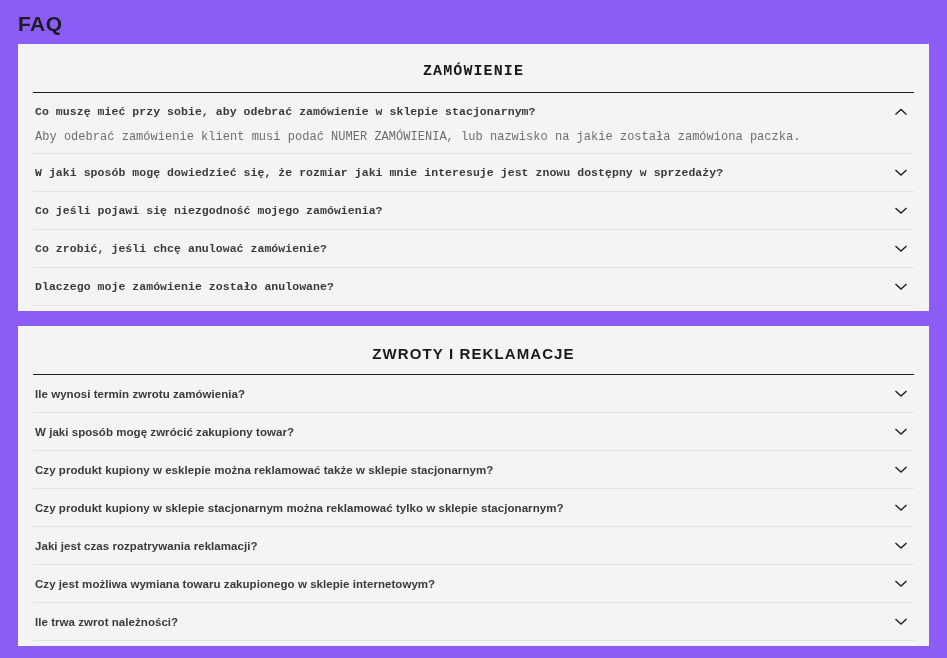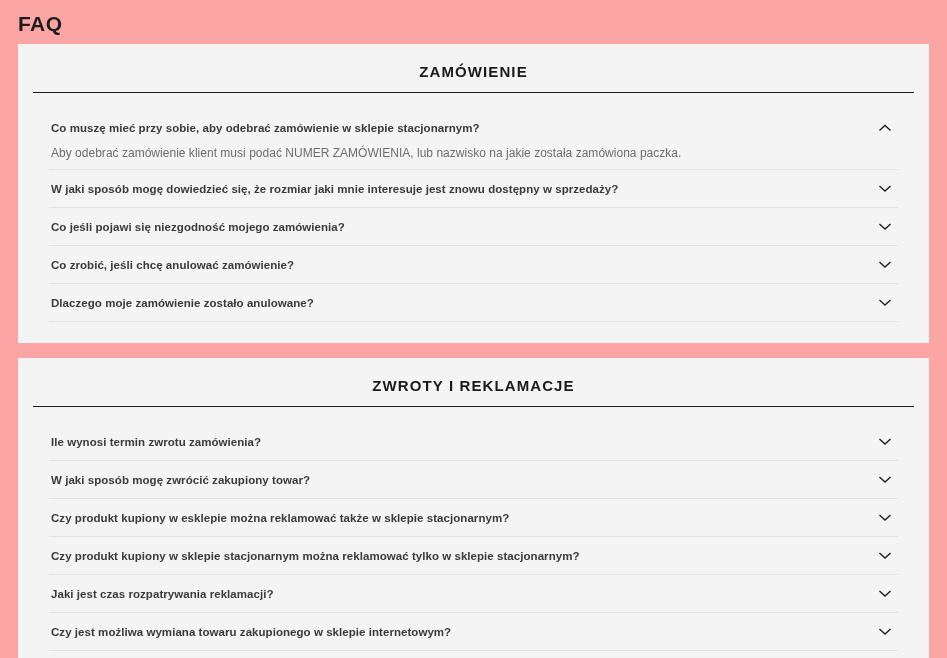--- a/index.html
+++ b/index.html
@@ -12,41 +12,42 @@
     height: 658px;
     overflow: hidden;
     font-family: "Liberation Sans", sans-serif;
     color: #2b2b2b;
     -webkit-font-smoothing: antialiased;
   }
   .page {
     position: relative;
     width: 947px;
     height: 658px;
-    background: #fca5a5;
+    background: #8b5cf6;
   }
   .page-title {
     font-size: 21px;
     font-weight: bold;
     letter-spacing: 0.4px;
     color: #1c1c1c;
     padding: 10px 0 0 18px;
     margin: 0;
     line-height: 28px;
   }
   .panel {
     background: #f4f4f4;
     margin: 0 18px;
     padding: 0 15px;
     box-sizing: border-box;
   }
   .panel.first {
     margin-top: 6px;
     padding-top: 14px;
     padding-bottom: 5px;
+    font-family: Liberation Mono, monospace;
   }
   .panel.second {
     margin-top: 15px;
     padding-top: 14px;
     padding-bottom: 5px;
   }
   .section-title {
     text-align: center;
     font-size: 15px;
     font-weight: bold;
@@ -57,21 +58,21 @@
     line-height: 20px;
   }
   .section-rule {
     height: 0;
     border: 0;
     border-top: 1.6px solid #1d1d1d;
     margin: 0 0 0 0;
   }
   .faq-list {
     list-style: none;
-    margin: 16px;
+    margin: 0;
     padding: 0;
   }
   .faq-item {
     border-bottom: 1px solid #e2e2e2;
   }
   .faq-item:last-child {
     border-bottom: 1px solid #e2e2e2;
   }
   .faq-head {
     display: flex;

